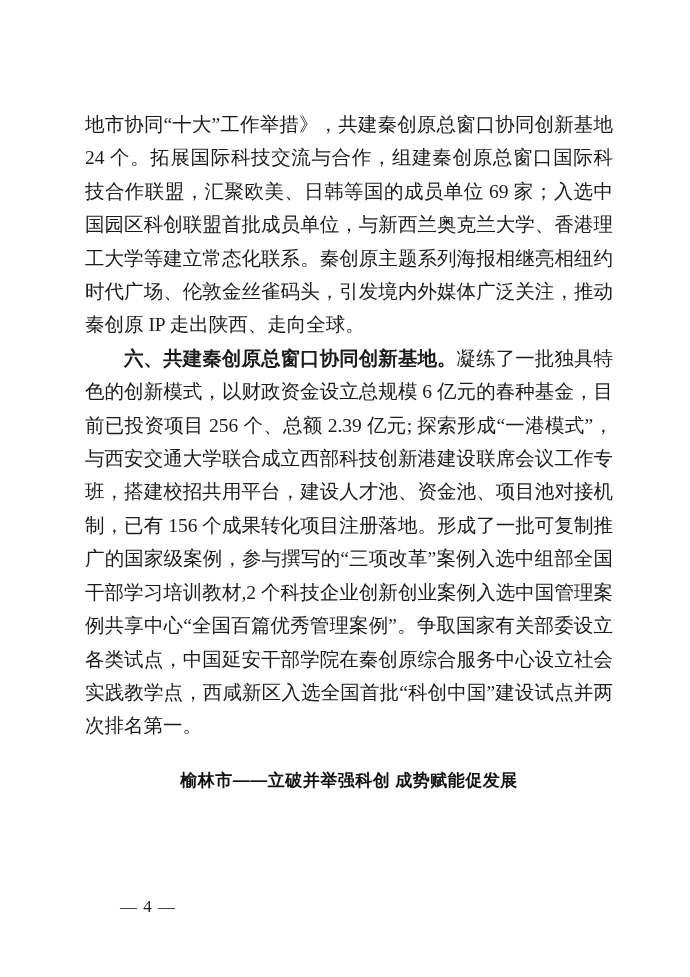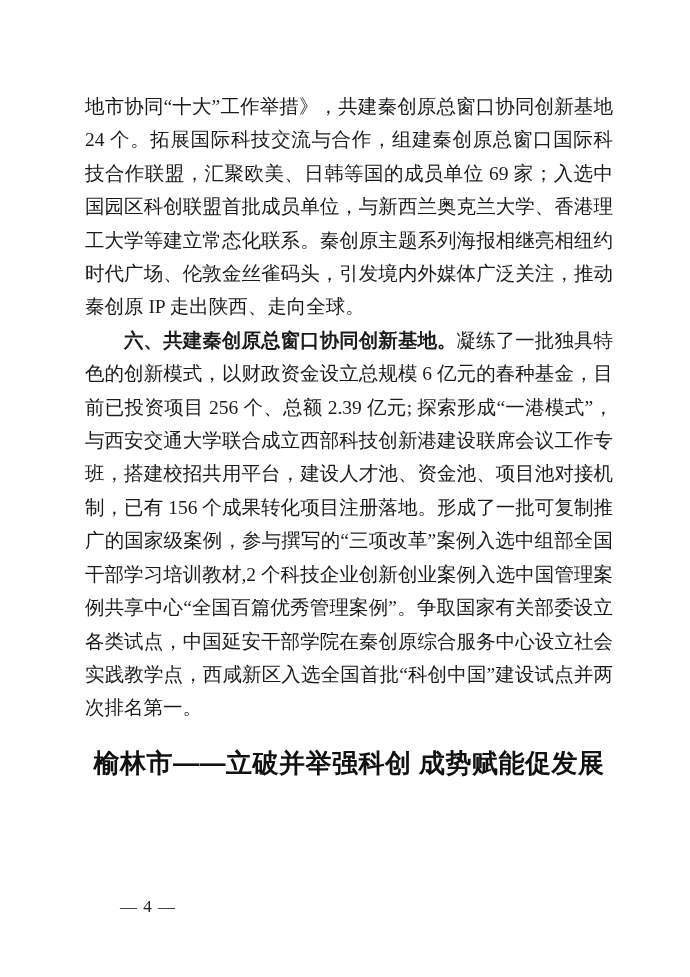--- a/index.html
+++ b/index.html
@@ -12,21 +12,21 @@
     width: 690px;
     height: 977px;
     background: #ffffff;
     overflow: hidden;
     color: #1b1b1b;
     font-family: "Liberation Serif", "DejaVu Serif", serif;
   }
   .text-block {
     position: absolute;
     left: 85px;
-    top: 90px;
+    top: 108px;
     width: 528px;
   }
   .para {
     margin: 0;
     font-size: 19.5px;
     line-height: 33.4px;
     text-align: justify;
     text-justify: inter-ideograph;
     letter-spacing: 0;
     word-break: break-all;
@@ -34,21 +34,21 @@
   }
   .para.indent {
     text-indent: 2em;
   }
   .lead-bold {
     font-weight: bold;
     font-family: "Liberation Sans", "DejaVu Sans", sans-serif;
   }
   .section-heading {
     margin: 18px 0 44px 0;
-    font-size: 26px;
+    font-size: 17px;
     line-height: 40px;
     font-weight: bold;
     text-align: center;
     letter-spacing: 0.5px;
     color: #111111;
     font-family: "Liberation Sans", "DejaVu Sans", sans-serif;
   }
   .page-footer {
     position: absolute;
     left: 120px;

